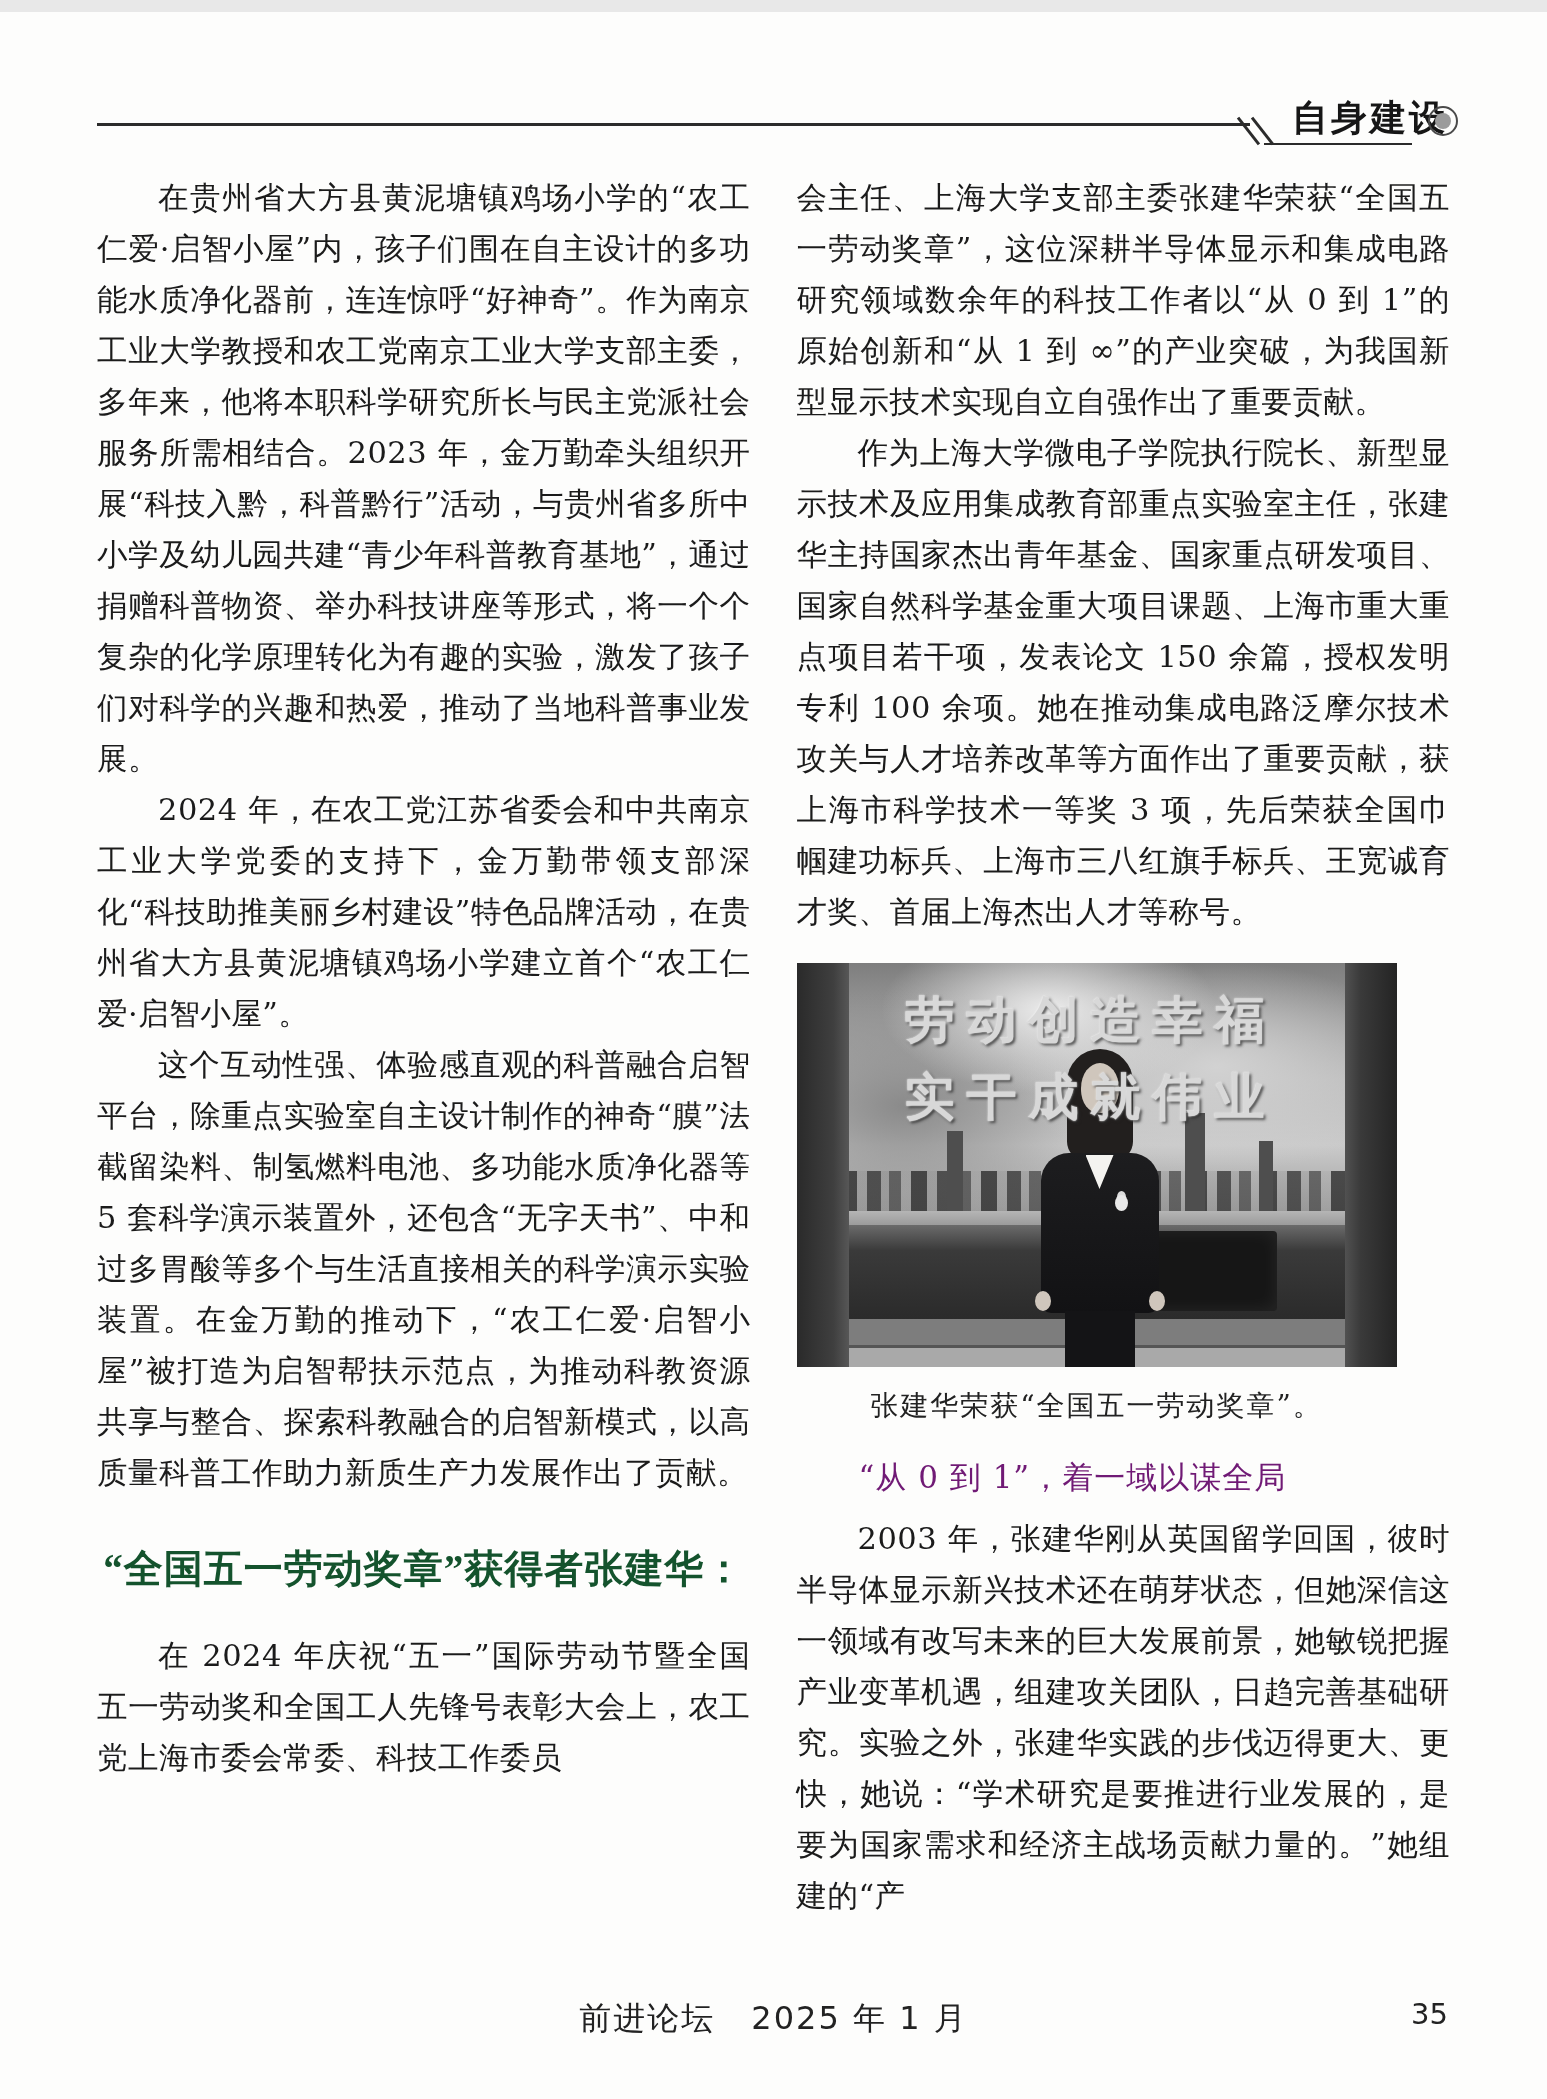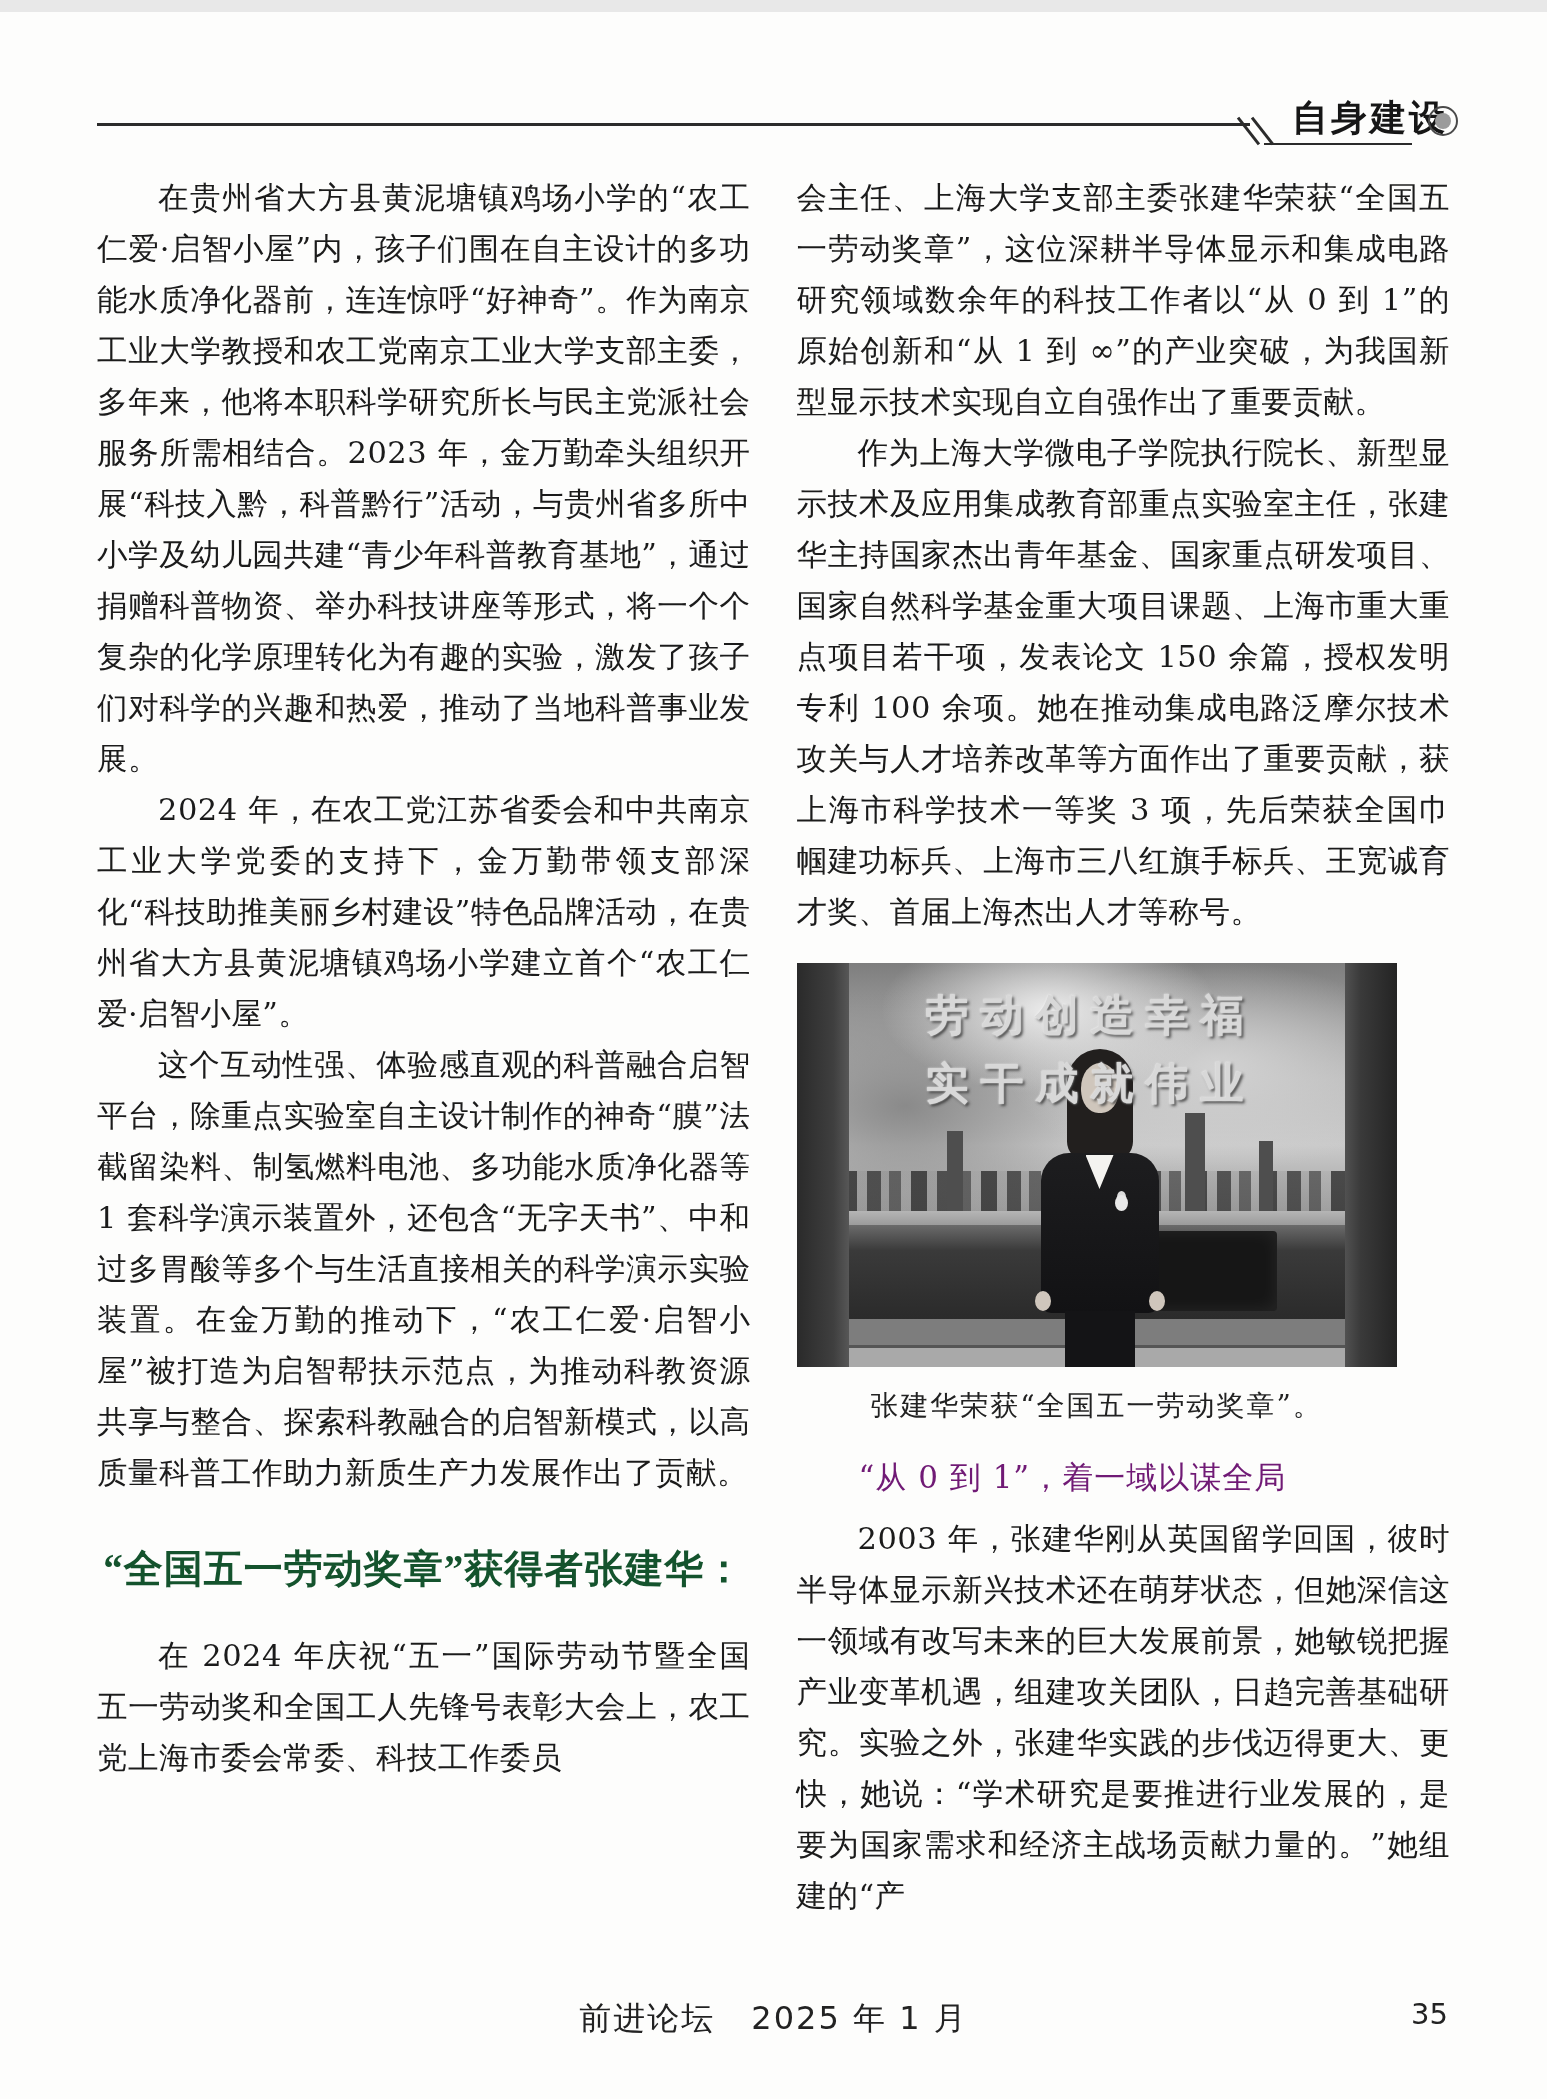--- a/index.html
+++ b/index.html
@@ -98,21 +98,21 @@
   .person .shirt { position:absolute; left:289px; top:192px; width:28px; height:34px; background:#f4f3f0; clip-path:polygon(0 0,100% 0,50% 100%); }
   .person .jacket{ position:absolute; left:244px; top:190px; width:118px; height:160px; background:linear-gradient(180deg,#1d1d1f,#121214); border-radius:28px 28px 10px 10px; }
   .person .trousers { position:absolute; left:268px; top:348px; width:70px; height:56px; background:#141416; }
   .person .hand.l { position:absolute; left:238px; top:328px; width:16px; height:20px; background:#cfc6bc; border-radius:50%; }
   .person .hand.r { position:absolute; left:352px; top:328px; width:16px; height:20px; background:#cfc6bc; border-radius:50%; }
   .person .medal { position:absolute; left:318px; top:232px; width:13px; height:16px; background:#e9e9e9; border-radius:50%; box-shadow:0 -6px 0 -2px #dcdcdc; }
 
   .photo-slogan {
     position:absolute; left:40px; right:52px; top:24px; z-index:8;
     text-align:center; font-family:"DejaVu Sans", sans-serif; font-weight:bold;
-    font-size:43px; letter-spacing:12px; color:#d8d8d8;
+    font-size:50px; letter-spacing:12px; color:#d8d8d8;
     text-shadow: 0 0 2px #ffffff, 2px 2px 3px rgba(40,40,40,.85);
   }
   .photo-slogan .l2 { margin-top:10px; }
 
   .photo-caption {
     margin-top:20px; text-align:center;
     font-size:28px; letter-spacing:2px; color:#222;
     font-family:"DejaVu Serif", serif;
   }
 
@@ -146,21 +146,21 @@
   <div class="section-title">自身建设</div>
   <div class="section-bullet">
       <i></i>
     </div>
 
   <div class="columns">
 
     <div class="col">
       <p class="body-p">在贵州省大方县黄泥塘镇鸡场小学的“农工仁爱·启智小屋”内，孩子们围在自主设计的多功能水质净化器前，连连惊呼“好神奇”。作为南京工业大学教授和农工党南京工业大学支部主委，多年来，他将本职科学研究所长与民主党派社会服务所需相结合。2023 年，金万勤牵头组织开展“科技入黔，科普黔行”活动，与贵州省多所中小学及幼儿园共建“青少年科普教育基地”，通过捐赠科普物资、举办科技讲座等形式，将一个个复杂的化学原理转化为有趣的实验，激发了孩子们对科学的兴趣和热爱，推动了当地科普事业发展。</p>
       <p class="body-p">2024 年，在农工党江苏省委会和中共南京工业大学党委的支持下，金万勤带领支部深化“科技助推美丽乡村建设”特色品牌活动，在贵州省大方县黄泥塘镇鸡场小学建立首个“农工仁爱·启智小屋”。</p>
-      <p class="body-p">这个互动性强、体验感直观的科普融合启智平台，除重点实验室自主设计制作的神奇“膜”法截留染料、制氢燃料电池、多功能水质净化器等 1 套科学演示装置外，还包含“无字天书”、中和过多胃酸等多个与生活直接相关的科学演示实验装置。在金万勤的推动下，“农工仁爱·启智小屋”被打造为启智帮扶示范点，为推动科教资源共享与整合、探索科教融合的启智新模式，以高质量科普工作助力新质生产力发展作出了贡献。</p>
+      <p class="body-p">这个互动性强、体验感直观的科普融合启智平台，除重点实验室自主设计制作的神奇“膜”法截留染料、制氢燃料电池、多功能水质净化器等 5 套科学演示装置外，还包含“无字天书”、中和过多胃酸等多个与生活直接相关的科学演示实验装置。在金万勤的推动下，“农工仁爱·启智小屋”被打造为启智帮扶示范点，为推动科教资源共享与整合、探索科教融合的启智新模式，以高质量科普工作助力新质生产力发展作出了贡献。</p>
 
       <div class="article-heading">
         <div class="h1">“全国五一劳动奖章”获得者张建华：</div>
       </div>
 
       <p class="body-p">在 2024 年庆祝“五一”国际劳动节暨全国五一劳动奖和全国工人先锋号表彰大会上，农工党上海市委会常委、科技工作委员</p>
     </div>
 
     <div class="col">
       <p class="body-p cont">会主任、上海大学支部主委张建华荣获“全国五一劳动奖章”，这位深耕半导体显示和集成电路研究领域数余年的科技工作者以“从 0 到 1”的原始创新和“从 1 到 ∞”的产业突破，为我国新型显示技术实现自立自强作出了重要贡献。</p>

